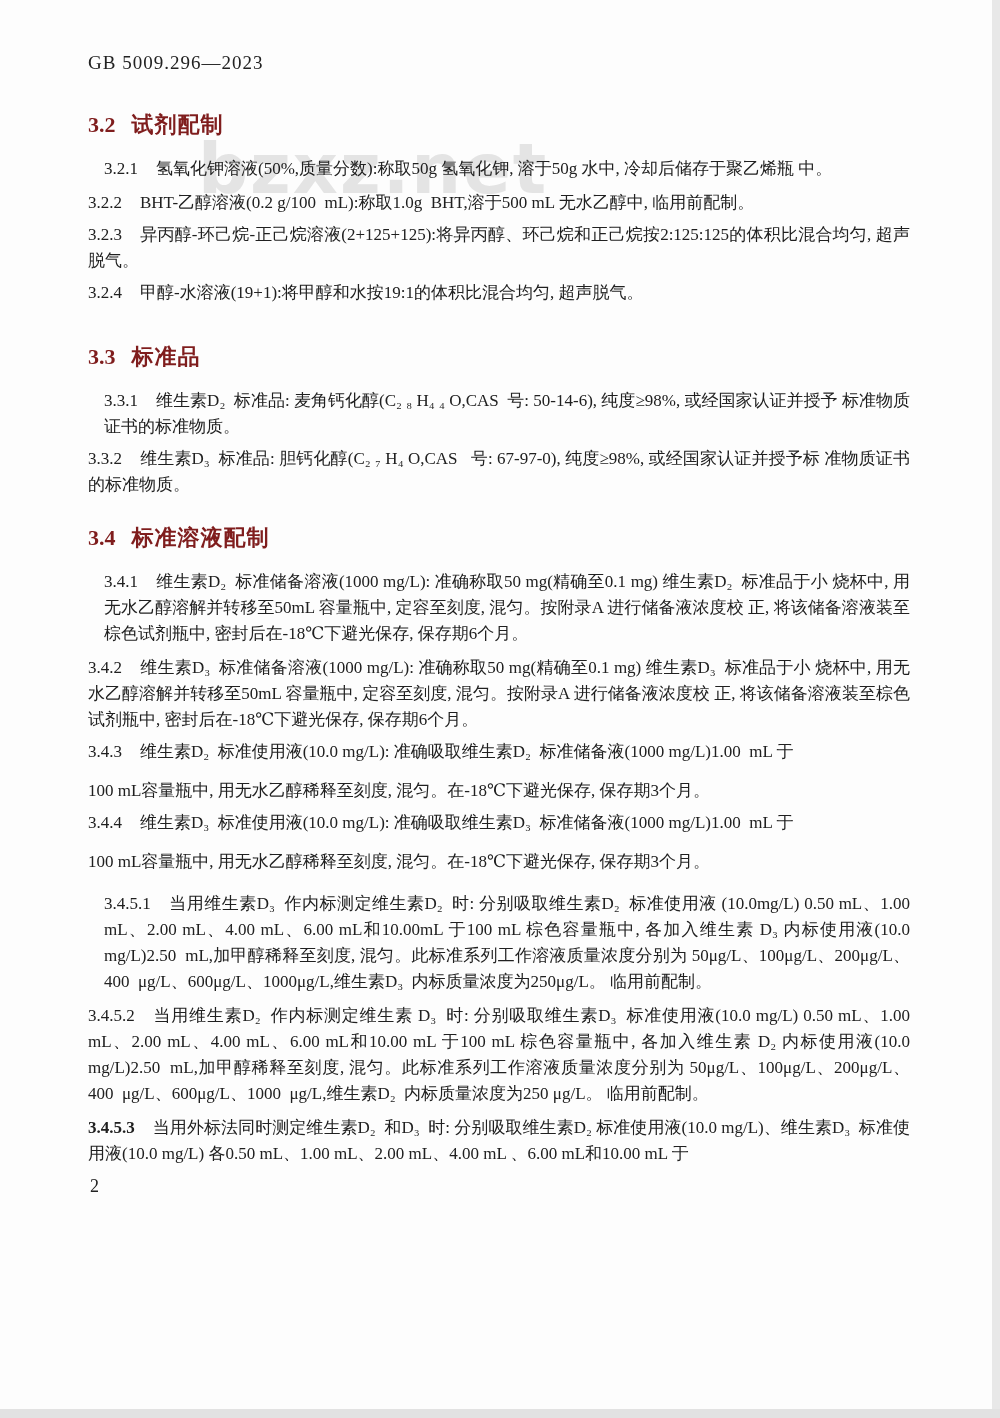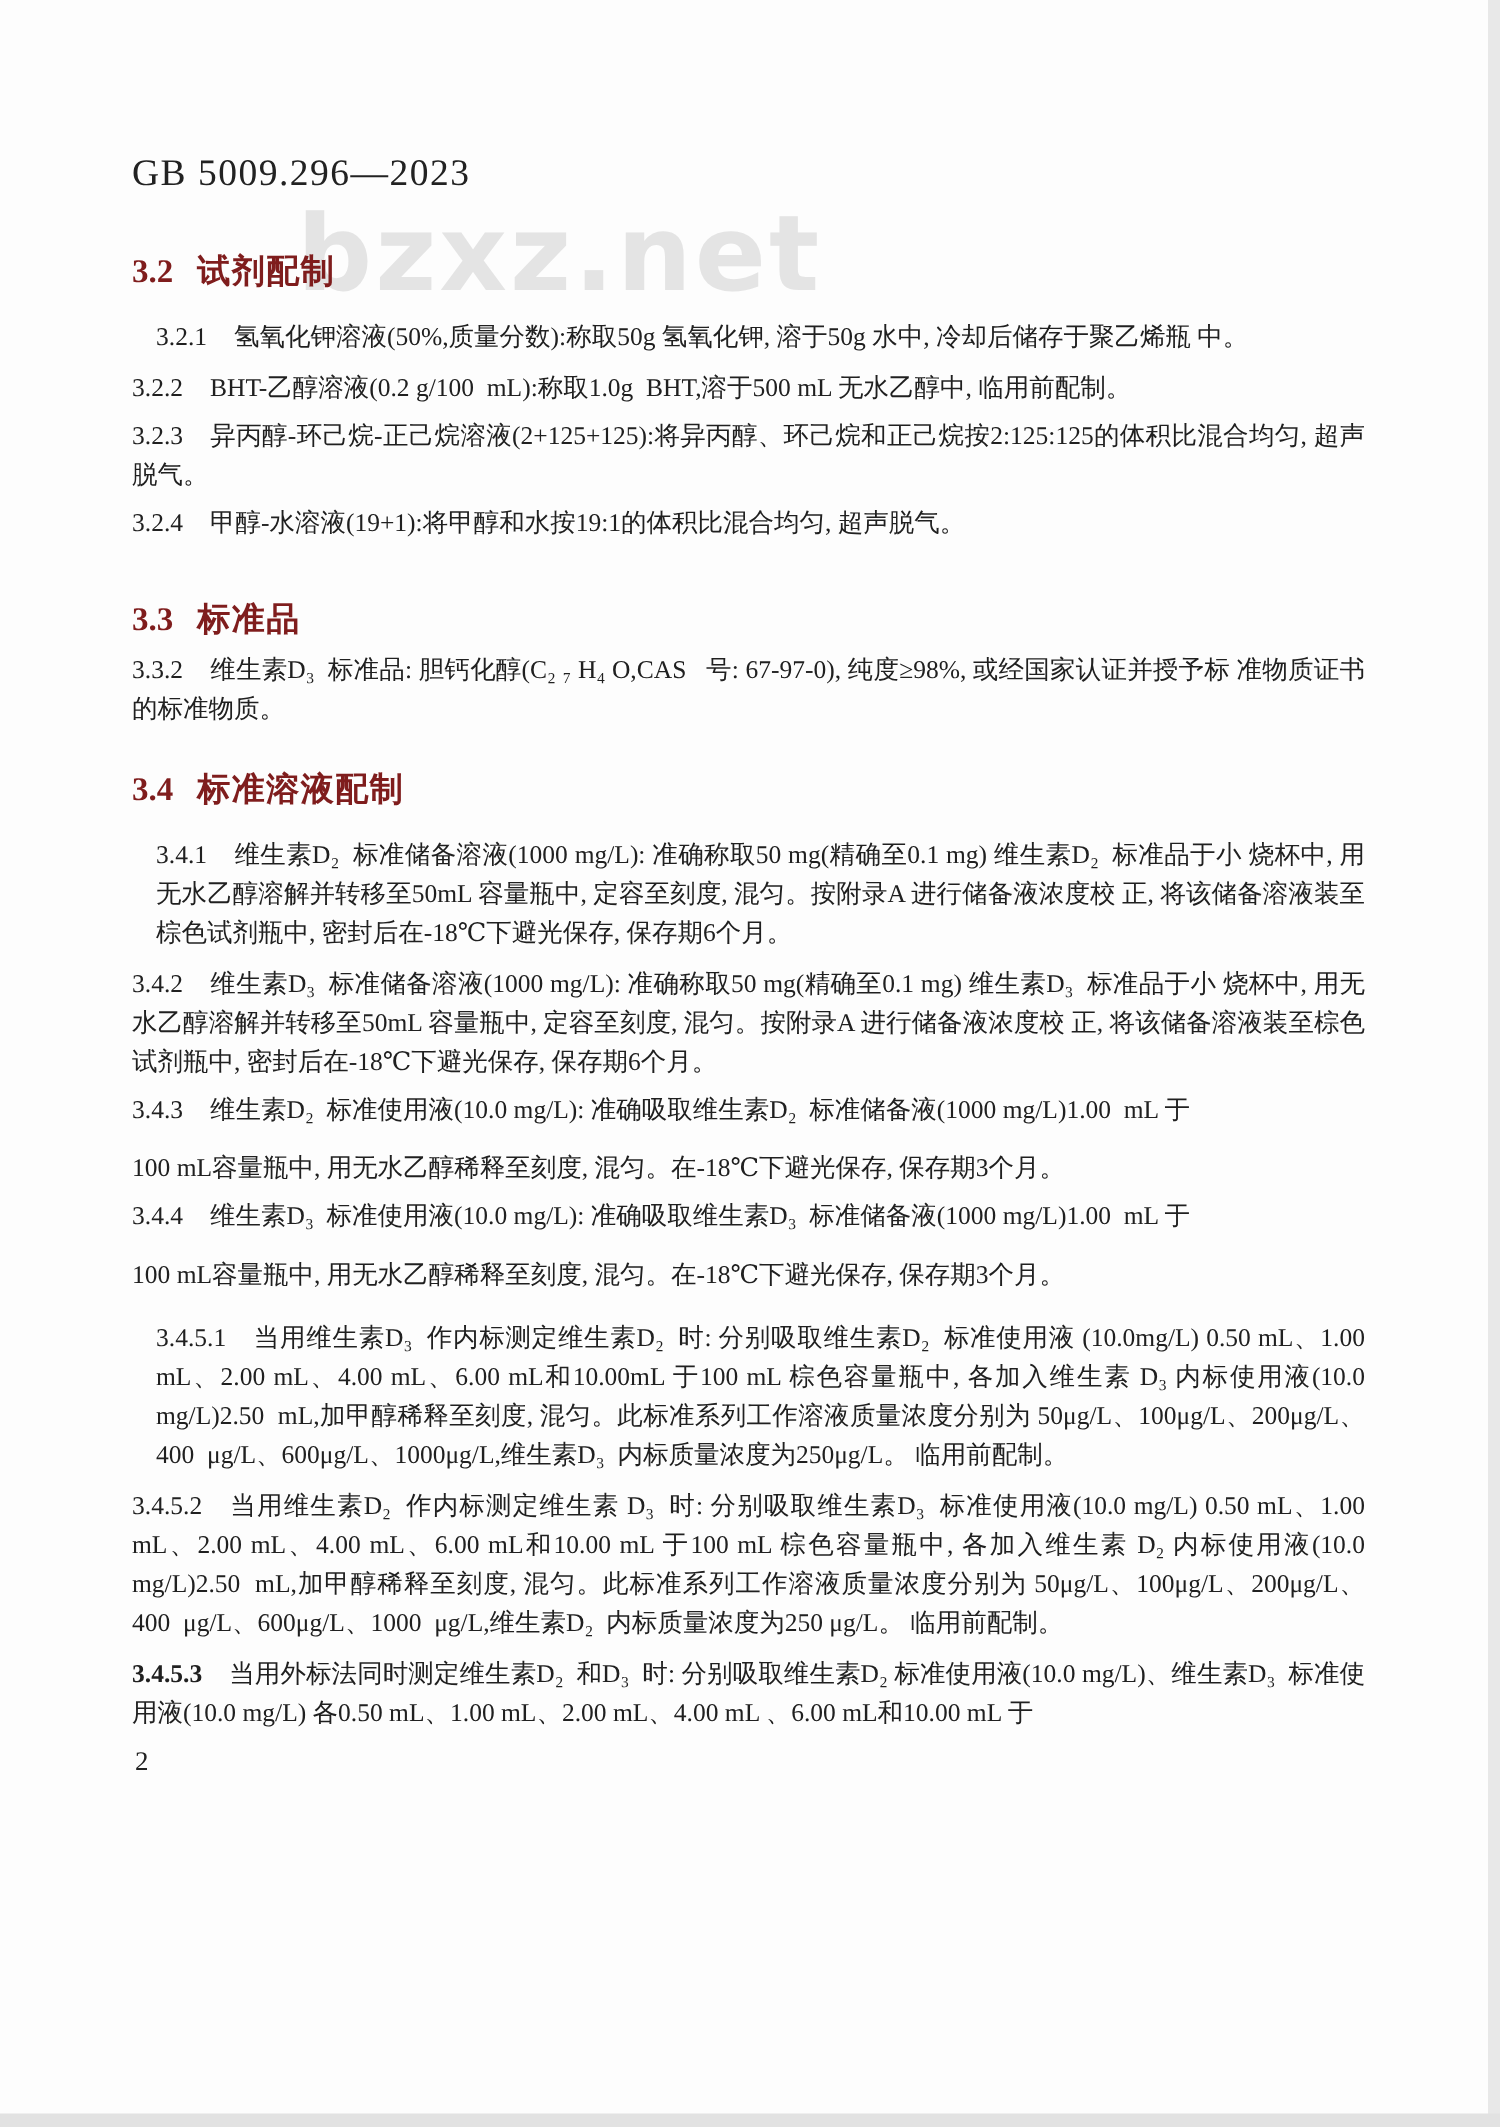--- a/index.html
+++ b/index.html
@@ -10,21 +10,21 @@
     color:#1f1f1f;
   }
   .page { position:absolute; inset:0; background:#fdfdfd; }
   .watermark {
     position:absolute; left:198px; top:128px; z-index:0;
     font-family:"DejaVu Sans","Liberation Sans",sans-serif;
     font-weight:bold; font-size:70px; letter-spacing:2px;
     color:#e4e4e4; user-select:none;
   }
   .content { position:absolute; left:88px; top:0; width:822px; z-index:1; }
-  .doc-header { margin-top:102px; font-size:25px; letter-spacing:1px; color:#222; }
+  .doc-header { margin-top:52px; font-size:19px; letter-spacing:1px; color:#222; }
   .sec-heading { margin-top:36px; font-size:22px; color:#7f1d1d; }
   .sec-heading .snum { font-weight:bold; font-family:"Liberation Serif","DejaVu Serif",serif; margin-right:16px; }
   .sec-heading .stitle { font-weight:bold; font-family:"DejaVu Sans","Liberation Sans",sans-serif; letter-spacing:1px; }
   .para {
     font-size:17px; line-height:26px; text-align:justify;
     white-space:pre-wrap; color:#202020;
   }
   .para .pnum { margin-right:18px; }
   .para .pnum.bold { font-weight:bold; }
   .mt-first { margin-top:16px;margin-left:16px; }
@@ -51,20 +51,21 @@
       <span class="snum">3.2</span><span class="stitle">试剂配制</span>
     </div>
     <p class="para mt-first"><span class="pnum">3.2.1</span><span class="ptext">氢氧化钾溶液(50%,质量分数):称取50g 氢氧化钾, 溶于50g 水中, 冷却后储存于聚乙烯瓶 中。</span></p>
     <p class="para mt-std"><span class="pnum">3.2.2</span><span class="ptext">BHT-乙醇溶液(0.2 g/100  mL):称取1.0g  BHT,溶于500 mL 无水乙醇中, 临用前配制。</span></p>
     <p class="para mt-sm"><span class="pnum">3.2.3</span><span class="ptext">异丙醇-环己烷-正己烷溶液(2+125+125):将异丙醇、环己烷和正己烷按2:125:125的体积比混合均匀, 超声脱气。</span></p>
     <p class="para mt-sm"><span class="pnum">3.2.4</span><span class="ptext">甲醇-水溶液(19+1):将甲醇和水按19:1的体积比混合均匀, 超声脱气。</span></p>
 
     <div class="sec-heading h33">
       <span class="snum">3.3</span><span class="stitle">标准品</span>
     </div>
+    <p class="para mt-first"><span class="pnum">3.3.1</span><span class="ptext">维生素D₂  标准品: 麦角钙化醇(C₂ ₈ H₄ ₄ O,CAS  号: 50-14-6), 纯度≥98%, 或经国家认证并授予 标准物质证书的标准物质。</span></p>
     <p class="para mt-sm"><span class="pnum">3.3.2</span><span class="ptext">维生素D₃  标准品: 胆钙化醇(C₂ ₇ H₄ O,CAS   号: 67-97-0), 纯度≥98%, 或经国家认证并授予标 准物质证书的标准物质。</span></p>
 
     <div class="sec-heading h34">
       <span class="snum">3.4</span><span class="stitle">标准溶液配制</span>
     </div>
     <p class="para mt-first"><span class="pnum">3.4.1</span><span class="ptext">维生素D₂  标准储备溶液(1000 mg/L): 准确称取50 mg(精确至0.1 mg) 维生素D₂  标准品于小 烧杯中, 用无水乙醇溶解并转移至50mL 容量瓶中, 定容至刻度, 混匀。按附录A 进行储备液浓度校 正, 将该储备溶液装至棕色试剂瓶中, 密封后在-18℃下避光保存, 保存期6个月。</span></p>
     <p class="para mt-std"><span class="pnum">3.4.2</span><span class="ptext">维生素D₃  标准储备溶液(1000 mg/L): 准确称取50 mg(精确至0.1 mg) 维生素D₃  标准品于小 烧杯中, 用无水乙醇溶解并转移至50mL 容量瓶中, 定容至刻度, 混匀。按附录A 进行储备液浓度校 正, 将该储备溶液装至棕色试剂瓶中, 密封后在-18℃下避光保存, 保存期6个月。</span></p>
     <p class="para mt-sm"><span class="pnum">3.4.3</span><span class="ptext">维生素D₂  标准使用液(10.0 mg/L): 准确吸取维生素D₂  标准储备液(1000 mg/L)1.00  mL 于</span></p>
     <p class="para mt-cont"><span class="ptext">100 mL容量瓶中, 用无水乙醇稀释至刻度, 混匀。在-18℃下避光保存, 保存期3个月。</span></p>
     <p class="para mt-sm"><span class="pnum">3.4.4</span><span class="ptext">维生素D₃  标准使用液(10.0 mg/L): 准确吸取维生素D₃  标准储备液(1000 mg/L)1.00  mL 于</span></p>

